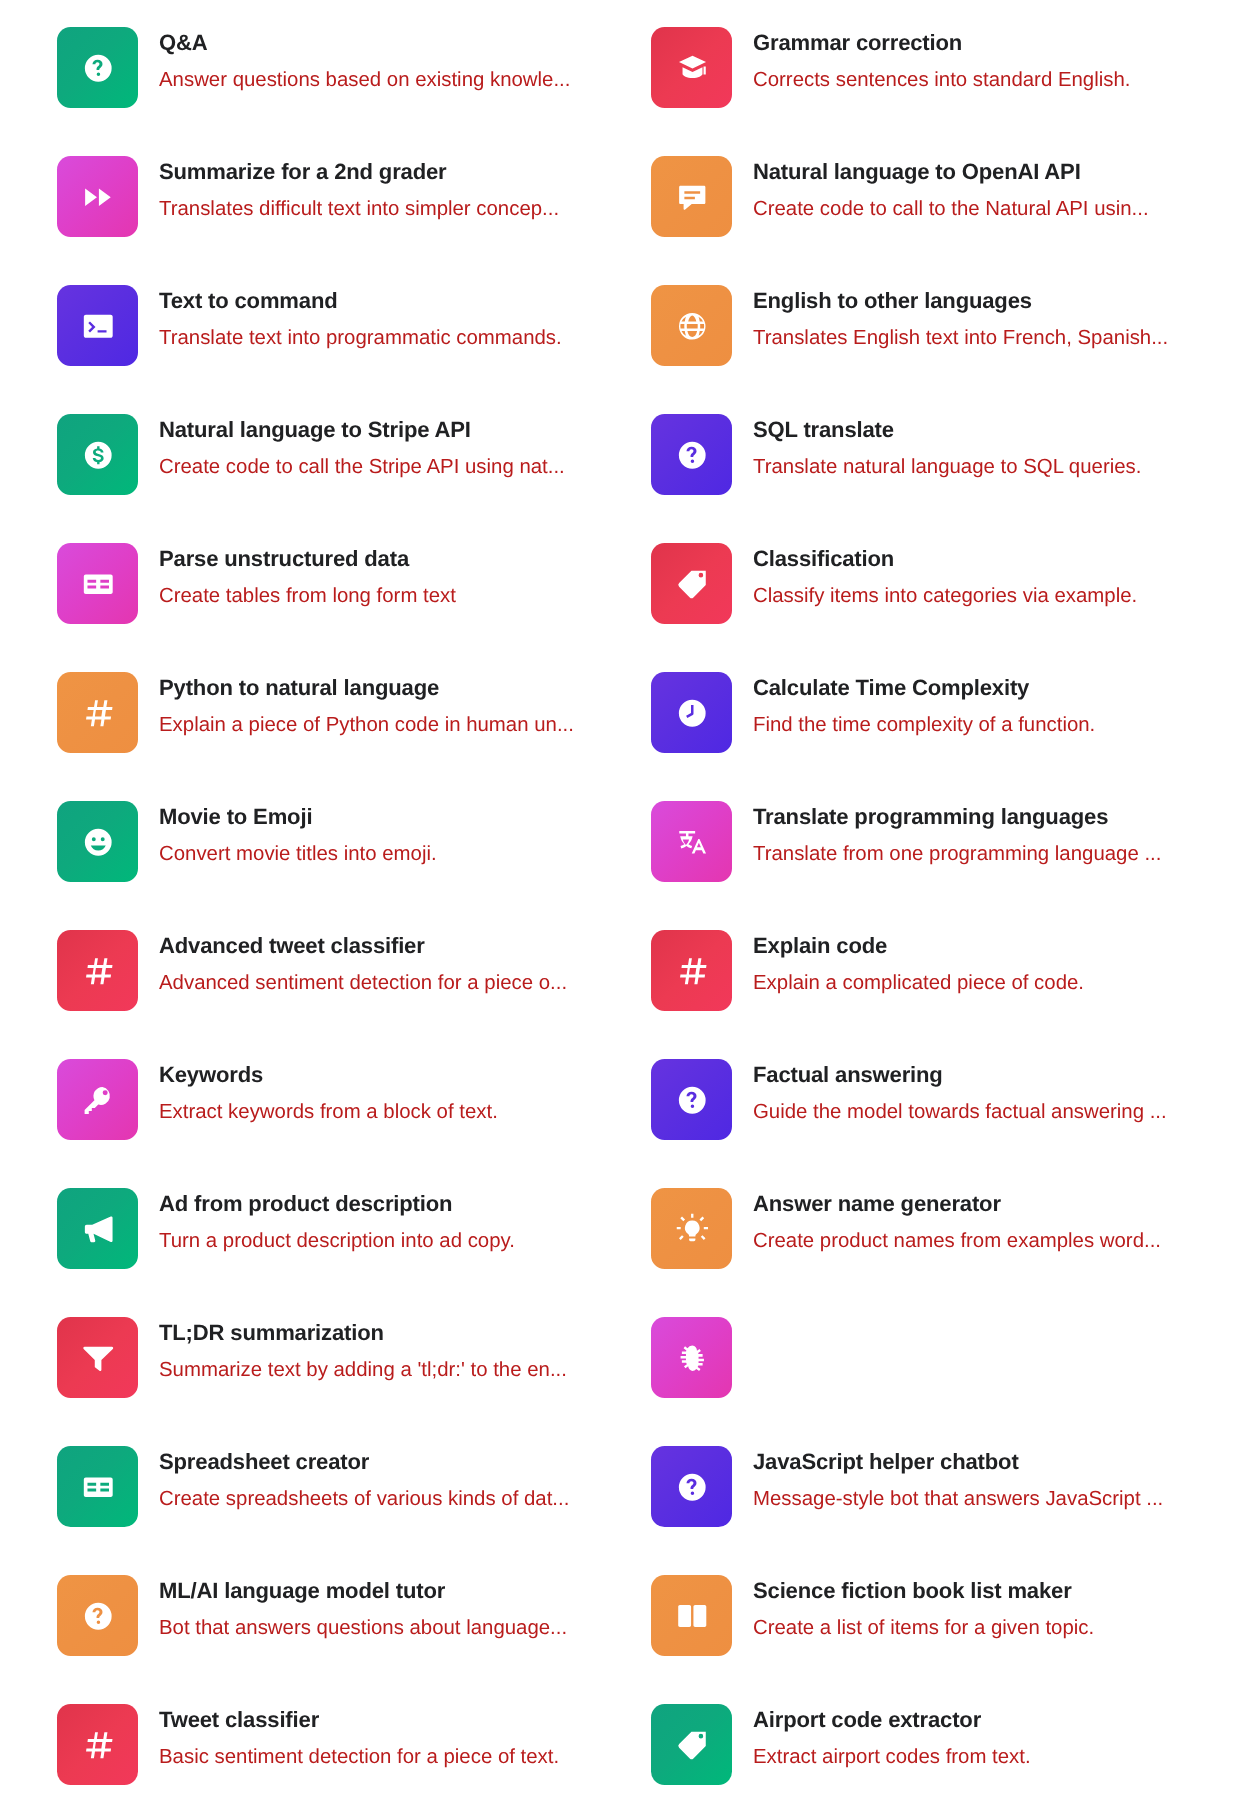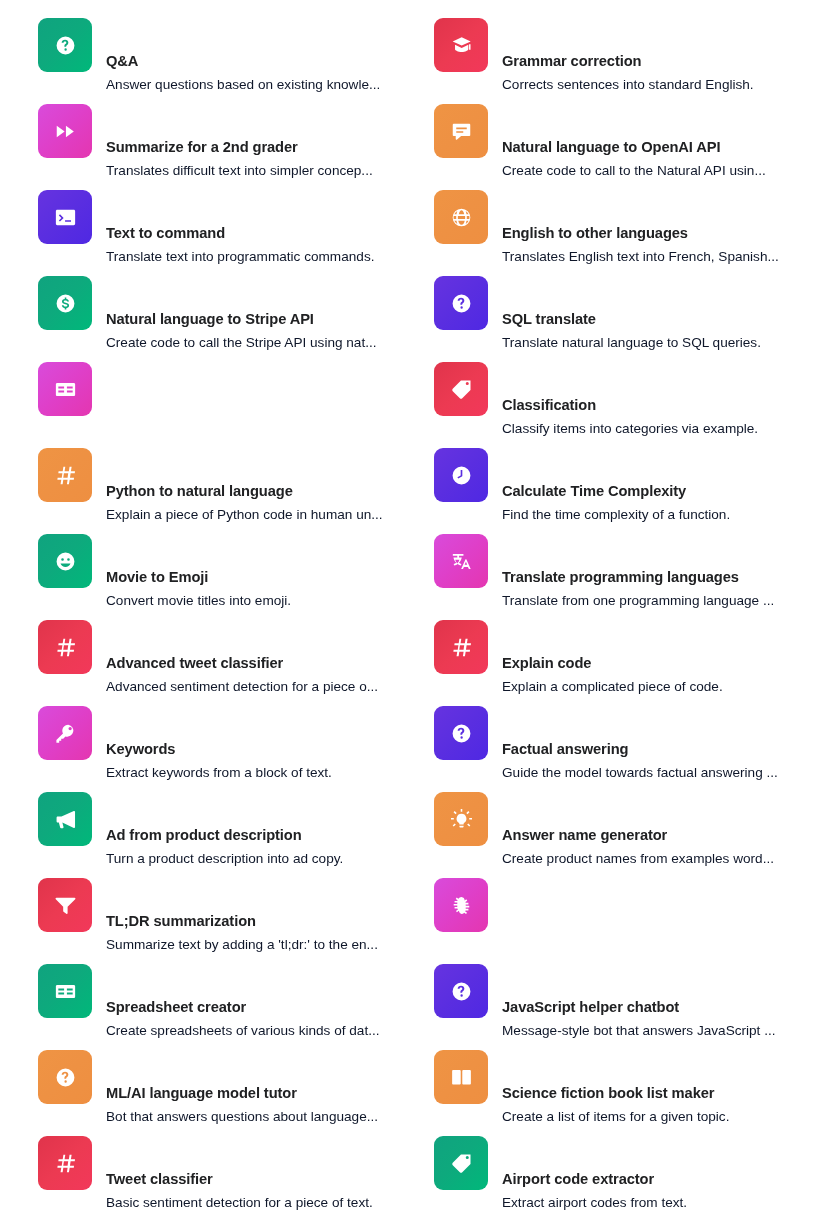--- a/index.html
+++ b/index.html
@@ -51,26 +51,25 @@
     max-width: 318px;
   }
   .example-title {
     font-size: 14.7px;
     font-weight: bold;
     color: #202123;
     line-height: 20px;
     letter-spacing: -0.1px;
     white-space: nowrap;
     overflow: hidden;
-    margin-top: 32px;
   }
   .example-desc {
     font-size: 13.6px;
     font-weight: normal;
-    color: #0f172a;
+    color: #b91c1c;
     line-height: 21px;
     margin-top: 3px;
     white-space: nowrap;
     overflow: hidden;
     text-overflow: clip;
   }
 
   
   .g-green  { background: linear-gradient(135deg, #10a37f 0%, #0ea97d 45%, #00b87a 100%); }
   .g-red    { background: linear-gradient(135deg, #e0344b 0%, #ec3a52 50%, #f2385a 100%); }
@@ -170,20 +169,24 @@
         <div class="example-title">SQL translate</div>
         <div class="example-desc">Translate natural language to SQL queries.</div>
       </div>
     </div>
     <div class="example-card">
       <div class="example-icon g-magenta">
         <svg viewBox="0 0 24 24">
           <path d="M2.5 4.6h19c.83 0 1.5.67 1.5 1.5v11.8c0 .83-.67 1.5-1.5 1.5h-19c-.83 0-1.5-.67-1.5-1.5V6.1c0-.83.67-1.5 1.5-1.5zm1.3 4v2.3h6.6V8.6H3.8zm9.8 0v2.3h6.6V8.6h-6.6zM3.8 13v2.3h6.6V13H3.8zm9.8 0v2.3h6.6V13h-6.6z"></path>
         </svg>
       </div>
+      <div class="example-text">
+        <div class="example-title">Parse unstructured data</div>
+        <div class="example-desc">Create tables from long form text</div>
+      </div>
     </div>
     <div class="example-card">
       <div class="example-icon g-red">
         <svg viewBox="0 0 24 24">
           <path d="M11.4 1.7 2 11.1a2 2 0 0 0 0 2.8l8.1 8.1a2 2 0 0 0 2.8 0l9.4-9.4V1.7H11.4zm7.2 5.1a1.75 1.75 0 1 1 0-3.5 1.75 1.75 0 0 1 0 3.5z"></path>
         </svg>
       </div>
       <div class="example-text">
         <div class="example-title">Classification</div>
         <div class="example-desc">Classify items into categories via example.</div>

